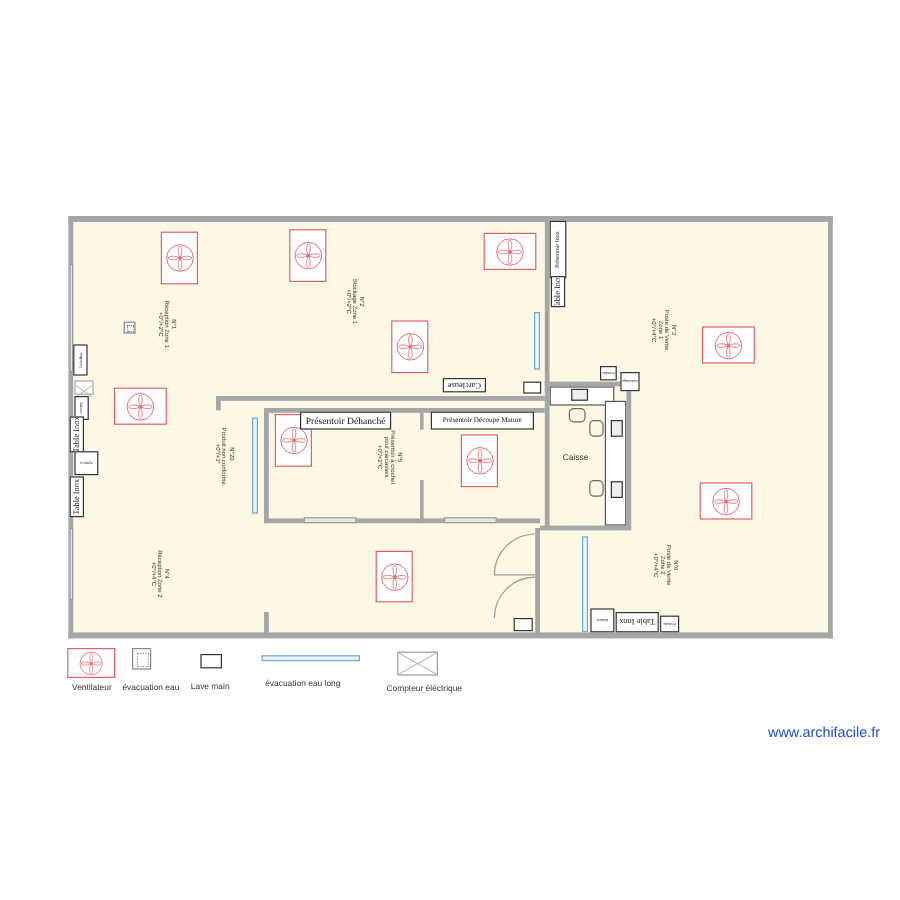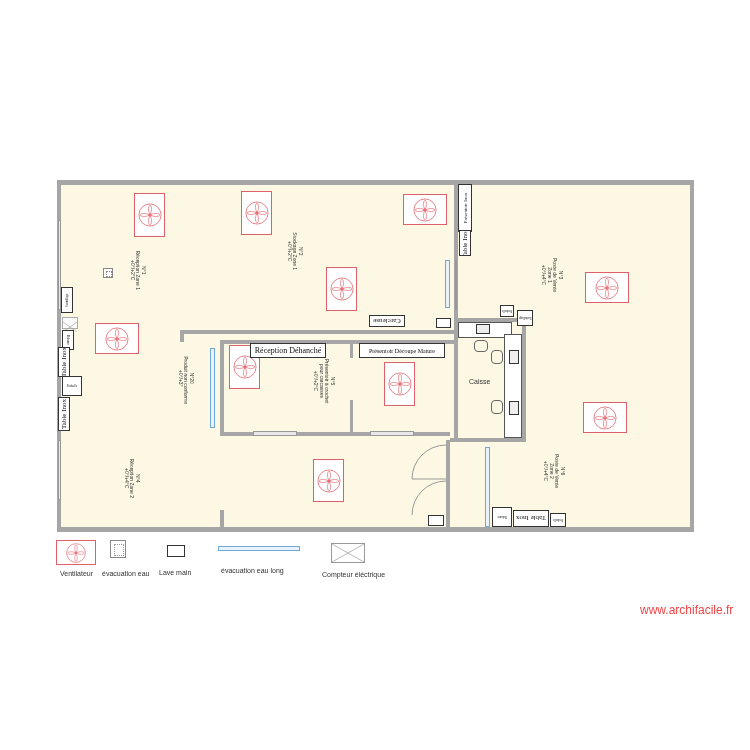--- a/index.html
+++ b/index.html
@@ -156,21 +156,21 @@
 </div>
 
 <div class="drain" style="left:103px;top:268px;"></div>
 <div class="drain" style="left:286px;top:346px;"></div>
 <div class="drain" style="left:362px;top:345px;"></div>
 
 <div class="longdrain" style="left:445px;top:260px;width:5px;height:48px;"></div>
 <div class="longdrain" style="left:210px;top:348px;width:5px;height:80px;"></div>
 <div class="longdrain" style="left:485px;top:447px;width:5px;height:80px;"></div>
 
-<div class="furn" style="left:250px;top:343px;width:76px;height:15px;font-size:8px;">Réception Déhanché</div>
+<div class="furn" style="left:250px;top:343px;width:76px;height:15px;font-size:8px;">Présentoir Déhanché</div>
 <div class="furn" style="left:359px;top:343px;width:86px;height:15px;font-size:6px;">Présentoir Découpe Mature</div>
 <div class="furn rot180" style="left:369px;top:315px;width:36px;height:12px;font-size:7px;">Carcleuse</div>
 <div class="furn" style="left:436px;top:318px;width:15px;height:10px;font-size:3px;"></div>
 
 <div class="furn rotm90" style="left:54px;top:294px;width:26px;height:12px;font-size:3px;">Emballage</div>
 <div class="abs" style="left:62px;top:317px;width:16px;height:12px;border:1px solid #aaa;background:#fafafa;box-sizing:border-box;">
   <svg width="14" height="10">
       <line x1="0" y1="0" x2="14" y2="10" stroke="#aaa" stroke-width="0.7"></line>
       <line x1="14" y1="0" x2="0" y2="10" stroke="#aaa" stroke-width="0.7"></line>
     </svg>
@@ -224,13 +224,13 @@
 <div class="legend-label" style="left:221px;top:567px;">évacuation eau long</div>
 
 <div class="abs" style="left:331px;top:543px;width:34px;height:20px;border:1px solid #999;box-sizing:border-box;background:#fff;">
   <svg width="32" height="18">
       <line x1="0" y1="0" x2="32" y2="18" stroke="#999" stroke-width="0.7"></line>
       <line x1="32" y1="0" x2="0" y2="18" stroke="#999" stroke-width="0.7"></line>
     </svg>
 </div>
 <div class="legend-label" style="left:322px;top:571px;">Compteur éléctrique</div>
 
-<div class="abs" style="left:640px;top:603px;font-size:12px;color:#ef4444;">www.archifacile.fr</div>
+<div class="abs" style="left:640px;top:603px;font-size:12px;color:#1d4ed8;">www.archifacile.fr</div>
 
 </body></html>

